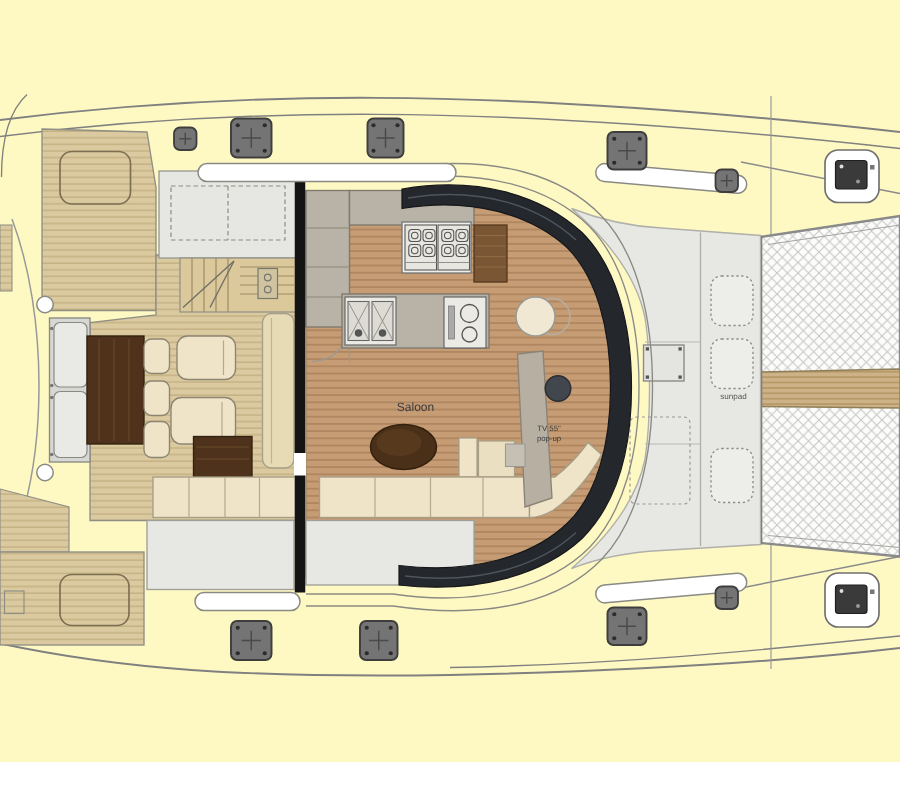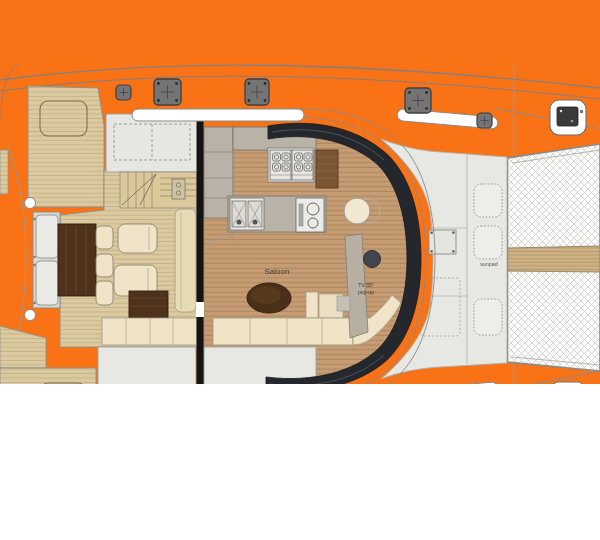--- a/index.html
+++ b/index.html
@@ -1,16 +1,16 @@
 <!DOCTYPE html>
 <html><head>
 <meta charset="utf-8">
 <style>
   html,body{margin:0;padding:0;background:#ffffff;}
-  #stage{position:relative;width:600px;height:384px;background:#f97316;overflow:hidden;
+  #stage{position:relative;width:600px;height:508px;background:#fef9c3;overflow:hidden;
          font-family:"Liberation Sans", sans-serif;}
   svg{position:absolute;left:0;top:0;}
   text{font-family:"Liberation Sans", sans-serif;}
 </style>
 </head>
 <body>
 
 <div id="stage">
 <svg width="600" height="540" viewBox="0 0 600 540">
   <defs>

